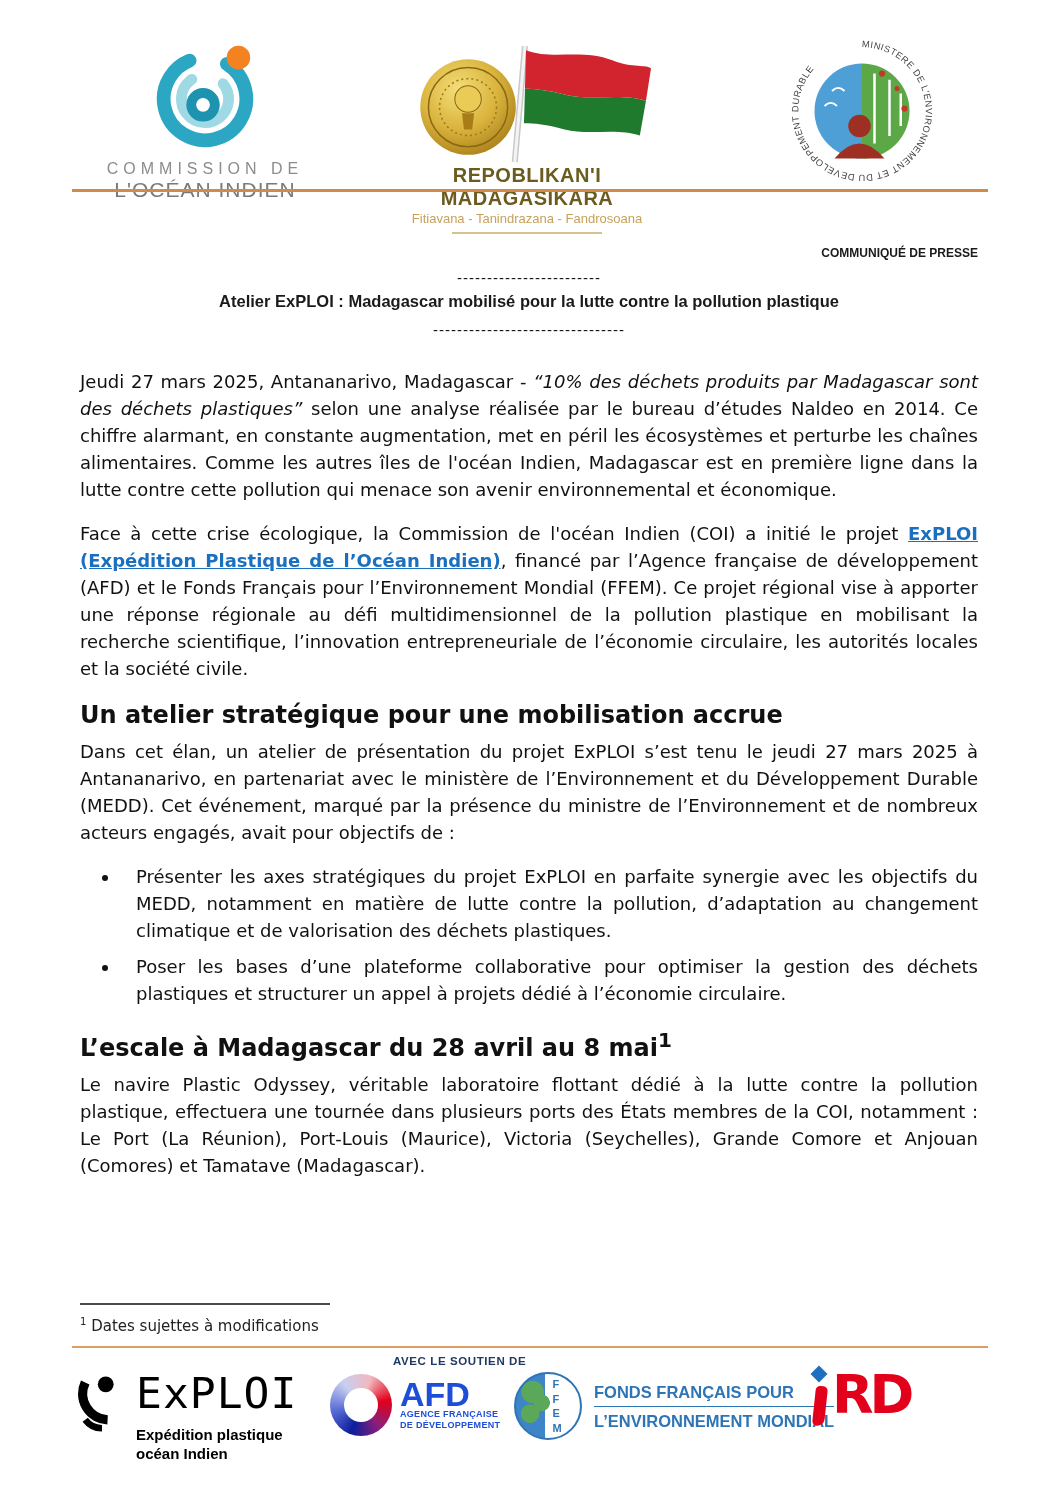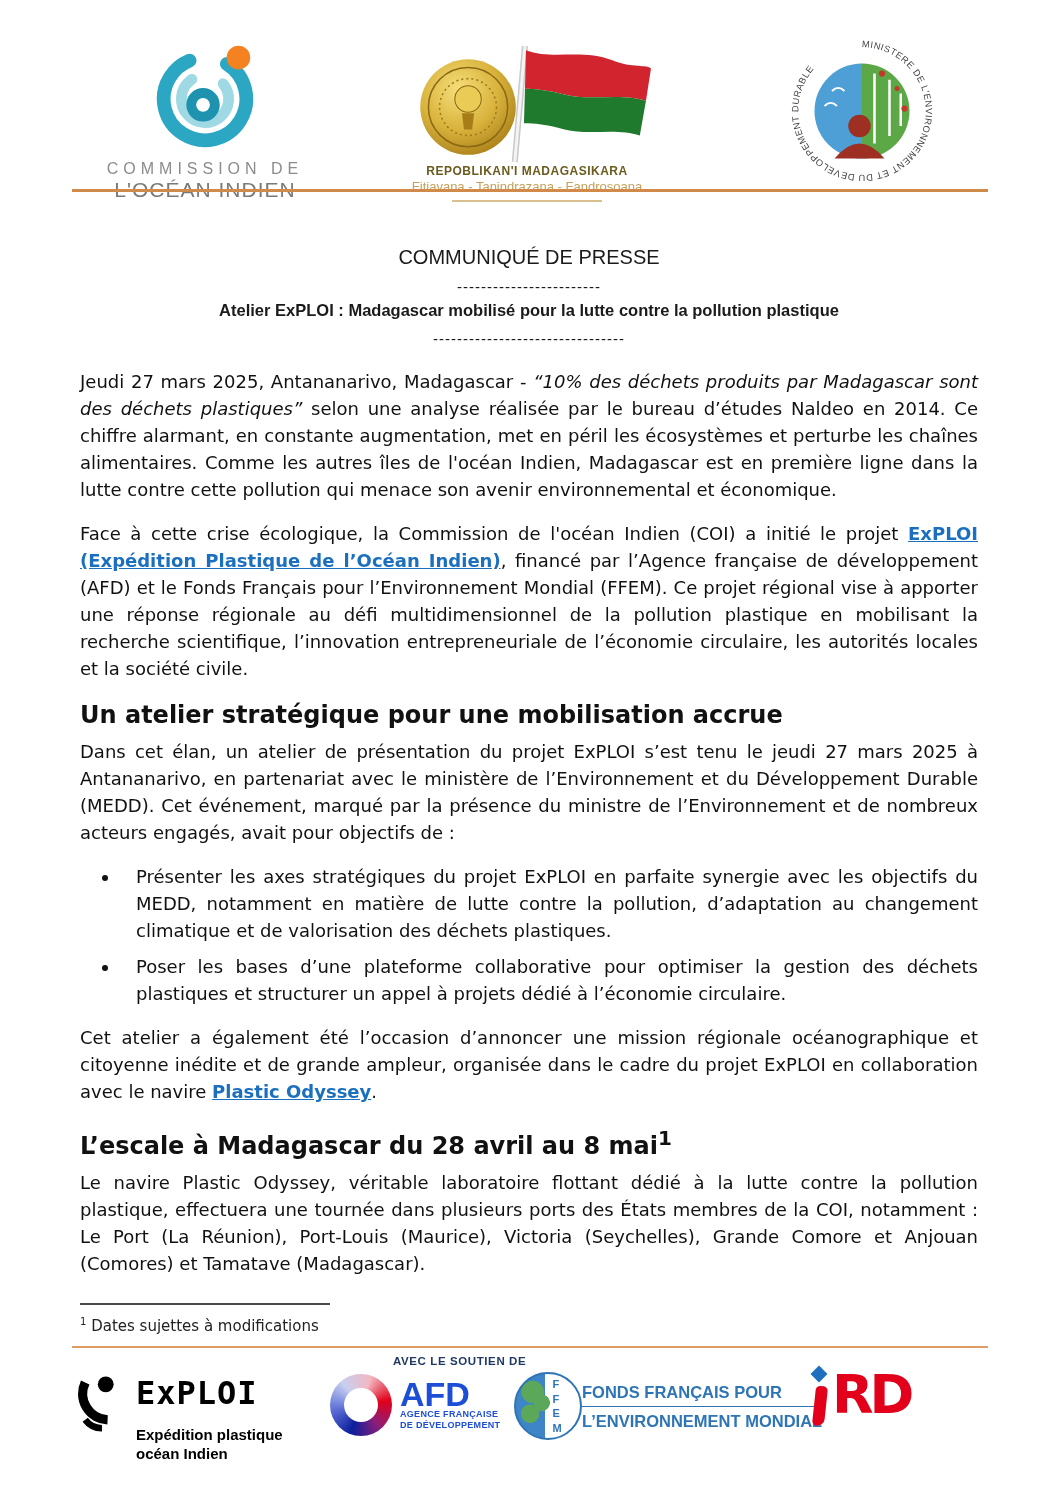--- a/index.html
+++ b/index.html
@@ -10,29 +10,29 @@
   }
   
   .hdr-divider{position:absolute;left:72px;top:189px;width:916px;height:3px;background:#d28a4a;}
   .ftr-divider{position:absolute;left:72px;top:1346px;width:916px;height:2px;background:#dd9c63;}
 
   .coi{position:absolute;left:100px;top:36px;width:210px;text-align:center;}
   .coi .name1{font-size:16px;letter-spacing:5px;color:#8c8c8c;margin-top:6px;font-family:"Liberation Sans",sans-serif;}
   .coi .name2{font-size:21px;letter-spacing:1px;color:#7a7a7a;font-family:"Liberation Sans",sans-serif;}
 
   .mada{position:absolute;left:382px;top:40px;width:290px;text-align:center;}
-  .mada .title{font-size:12px;font-weight:bold;letter-spacing:.5px;color:#6b5b1e;font-family:"Liberation Sans",sans-serif;}
+  .mada .title{font-size:20px;font-weight:bold;letter-spacing:.5px;color:#6b5b1e;font-family:"Liberation Sans",sans-serif;}
   .mada .motto{font-size:13px;color:#c6a15b;margin-top:1px;font-family:"Liberation Sans",sans-serif;}
   .mada .uline{width:150px;height:2px;background:#d9c08f;margin:6px auto 0;}
 
   .medd{position:absolute;left:782px;top:36px;width:160px;text-align:center;}
 
   
   .titleblock{position:absolute;left:80px;top:246px;width:898px;text-align:center;font-family:"Liberation Sans",sans-serif;}
-  .kicker{font-size:20px;font-weight:normal;color:#1a1a1a;}
+  .kicker{font-size:12px;font-weight:bold;color:#1a1a1a;text-align:right;}
   .tdash{font-size:15px;color:#1a1a1a;margin-top:9px;letter-spacing:1px;}
   .headline{font-size:16.5px;font-weight:bold;color:#1a1a1a;margin-top:6px;}
   .tdash2{font-size:15px;color:#1a1a1a;margin-top:10px;letter-spacing:1px;}
 
   
   .main{position:absolute;left:80px;top:368px;width:898px;font-size:18px;line-height:27px;text-align:justify;}
   .main p{margin:0 0 17px 0;}
   .main h3{font-size:24px;line-height:27px;margin:20px 0 9px 0;text-align:left;}
   .lead{font-weight:normal;}
   .qitalic{font-style:italic;}
@@ -42,42 +42,42 @@
 
   
   .fn-rule{position:absolute;left:80px;top:1303px;width:250px;height:2px;background:#4a4a4a;}
   .footnote{position:absolute;left:80px;top:1316px;font-size:15px;color:#222;}
   .footnote sup{font-size:10px;}
 
   
   .support{position:absolute;left:393px;top:1355px;font-size:11.5px;font-weight:bold;letter-spacing:.6px;color:#1f3864;font-family:"Liberation Sans",sans-serif;}
 
   .exploi{position:absolute;left:74px;top:1372px;display:flex;align-items:flex-start;}
-  .exploi .word{font-family:"DejaVu Sans Mono",monospace;font-weight:bold;font-size:32px;line-height:42px;color:#000;letter-spacing:1px;}
+  .exploi .word{font-family:"DejaVu Sans Mono",monospace;font-weight:normal;font-size:43px;line-height:42px;color:#000;letter-spacing:1px;}
   .exploi .sub{font-family:Liberation Sans, sans-serif;font-weight:bold;font-size:15px;line-height:19px;color:#000;margin-top:11px;}
 
   .afd{position:absolute;left:330px;top:1374px;display:flex;align-items:center;}
   .afd-ring{width:62px;height:62px;border-radius:50%;
     background:conic-gradient(from 200deg,#0c1e9c,#5c6fd6,#c7cff0,#f2b8c0,#e2001a,#8c1e7a,#0c1e9c);
     position:relative;flex:0 0 auto;}
   .afd-ring::after{content:"";position:absolute;left:14px;top:14px;width:34px;height:34px;border-radius:50%;background:#fff;}
   .afd-text{margin-left:8px;font-family:"Liberation Sans",sans-serif;color:#1d4ed8;}
   .afd-text .afd-word{font-size:34px;font-weight:bold;line-height:30px;}
   .afd-text .afd-sub{font-size:9px;font-weight:bold;line-height:11px;letter-spacing:.3px;}
 
   .ffem{position:absolute;left:514px;top:1372px;display:flex;align-items:center;}
   .ffem-globe{width:64px;height:64px;border-radius:50%;border:2px solid #2e75b6;position:relative;flex:0 0 auto;
     background:
       radial-gradient(circle at 26% 28%,#5ba85a 0 11px,transparent 11.5px),
       radial-gradient(circle at 22% 62%,#5ba85a 0 9px,transparent 9.5px),
       radial-gradient(circle at 40% 45%,#5ba85a 0 8px,transparent 8.5px),
       linear-gradient(90deg,#3d85c6 0 46%,#ffffff 46%);}
   .ffem-letters{position:absolute;left:57%;top:3px;font-size:11px;line-height:14.5px;font-weight:bold;color:#2e75b6;font-family:"Liberation Sans",sans-serif;}
   .ffem-letters span{display:block;}
-  .ffem-text{font-family:"Liberation Sans",sans-serif;color:#2e75b6;font-weight:bold;font-size:16.5px;line-height:20px;}
+  .ffem-text{margin-left:12px;font-family:"Liberation Sans",sans-serif;color:#2e75b6;font-weight:bold;font-size:16.5px;line-height:20px;}
   .ffem-text .l1{border-bottom:1.5px solid #2e75b6;padding-bottom:4px;margin-bottom:4px;}
 
   .ird{position:absolute;left:812px;top:1368px;display:flex;align-items:flex-start;height:62px;}
   .ird-i{position:relative;width:16px;height:58px;margin-right:4px;}
   .ird-dot{position:absolute;left:1px;top:0;width:12px;height:12px;background:#1e6fc0;transform:rotate(45deg);}
   .ird-bar{position:absolute;left:2px;top:18px;width:12px;height:40px;background:#e2001a;border-radius:6px 6px 10px 6px;transform:rotate(6deg);}
   .ird-word{font-family:"DejaVu Sans",sans-serif;font-weight:bold;font-size:54px;line-height:54px;color:#e2001a;letter-spacing:-4px;}
 
   svg{display:block;}
   .center{margin:0 auto;}
@@ -162,21 +162,20 @@
 
     <h3>Un atelier stratégique pour une mobilisation accrue</h3>
 
     <p>Dans cet élan, un atelier de présentation du projet ExPLOI s’est tenu le jeudi 27 mars 2025 à Antananarivo, en partenariat avec le ministère de l’Environnement et du Développement Durable (MEDD). Cet événement, marqué par la présence du ministre de l’Environnement et de nombreux acteurs engagés, avait pour objectifs de :</p>
 
     <ul class="obj">
       <li>Présenter les axes stratégiques du projet ExPLOI en parfaite synergie avec les objectifs du MEDD, notamment en matière de lutte contre la pollution, d’adaptation au changement climatique et de valorisation des déchets plastiques.</li>
       <li>Poser les bases d’une plateforme collaborative pour optimiser la gestion des déchets plastiques et structurer un appel à projets dédié à l’économie circulaire.</li>
     </ul>
 
-    <p><span>Cet atelier a également été l’occasion d’annoncer une mission régionale océanographique et citoyenne inédite et de grande ampleur, organisée dans le cadre du projet ExPLOI en collaboration avec le navire </span><a class="doclink">Plastic Odyssey</a><span>.</span></p>
 
     <h3><span>L’escale à Madagascar du 28 avril au 8 mai</span><sup>1</sup></h3>
 
     <p><span>Le navire </span><span class="lead">Plastic Odyssey</span><span>, véritable laboratoire flottant dédié à la lutte contre la pollution plastique, effectuera une tournée dans plusieurs ports des États membres de la COI, notamment : Le Port (La Réunion), Port-Louis (Maurice), Victoria (Seychelles), Grande Comore et Anjouan (Comores) et Tamatave (Madagascar).</span></p>
 
   </div>
 
   <div class="fn-rule"></div>
   <div class="footnote"><sup>1</sup> <span>Dates sujettes à modifications</span></div>
 

